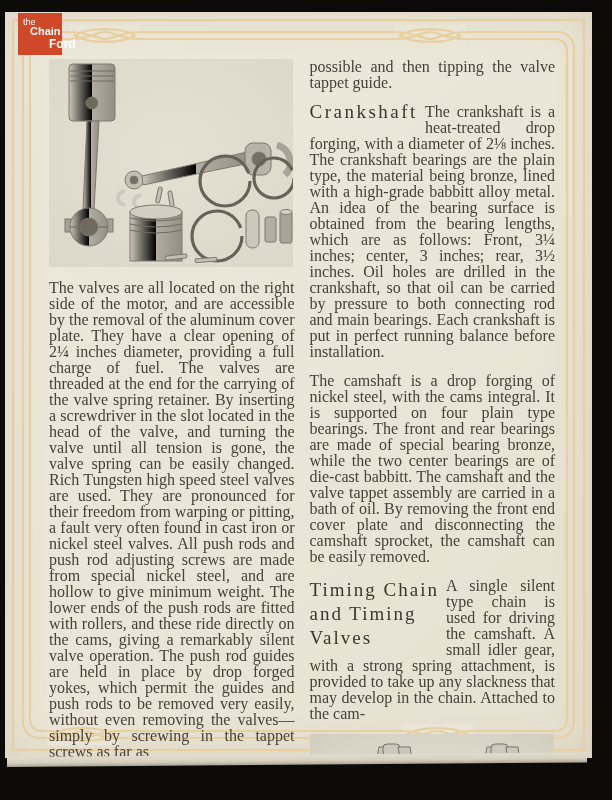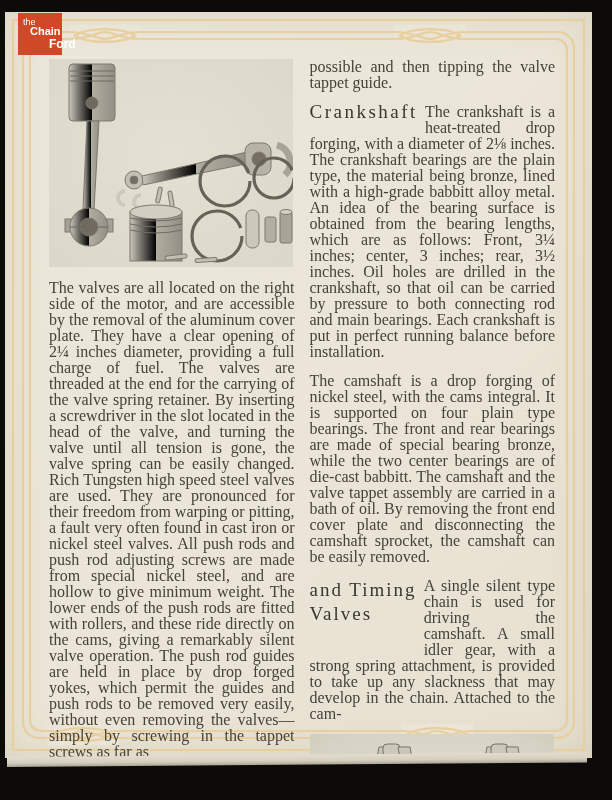--- a/index.html
+++ b/index.html
@@ -205,20 +205,21 @@
           <h2 class="runin">Crankshaft</h2>
           <p class="body">The crankshaft is a heat-treated drop forging, with a diameter of 2⅛ inches.  The crankshaft bearings are the plain type, the material being bronze, lined with a high-grade babbitt alloy metal.  An idea of the bearing surface is obtained from the bearing lengths, which are as follows:  Front, 3¼ inches; center, 3 inches; rear, 3½ inches.  Oil holes are drilled in the crankshaft, so that oil can be carried by pressure to both connecting rod and main bearings.  Each crankshaft is put in perfect running balance before installation.</p>
         </section>
 
         <section class="entry">
           <p class="body">The camshaft is a drop forging of nickel steel, with the cams integral.  It is supported on four plain type bearings.  The front and rear bearings are made of special bearing bronze, while the two center bearings are of die-cast babbitt.  The camshaft and the valve tappet assembly are carried in a bath of oil.  By removing the front end cover plate and disconnecting the camshaft sprocket, the camshaft can be easily removed.</p>
         </section>
 
         <section class="entry">
           <h2 class="runin runin-multi">
+            <span>Timing Chain</span>
             <span>and Timing</span>
             <span>Valves</span>
           </h2>
           <p class="body">A single silent type chain is used for driving the camshaft.  A small idler gear, with a strong spring attachment, is provided to take up any slackness that may develop in the chain.  Attached to the cam-</p>
         </section>
 
         <figure class="crank-fig">
           <svg class="photo-plate" width="244" height="88" viewBox="0 0 244 88" role="img">
             <defs>
               <linearGradient id="met2" x1="0" y1="0" x2="0" y2="1">

